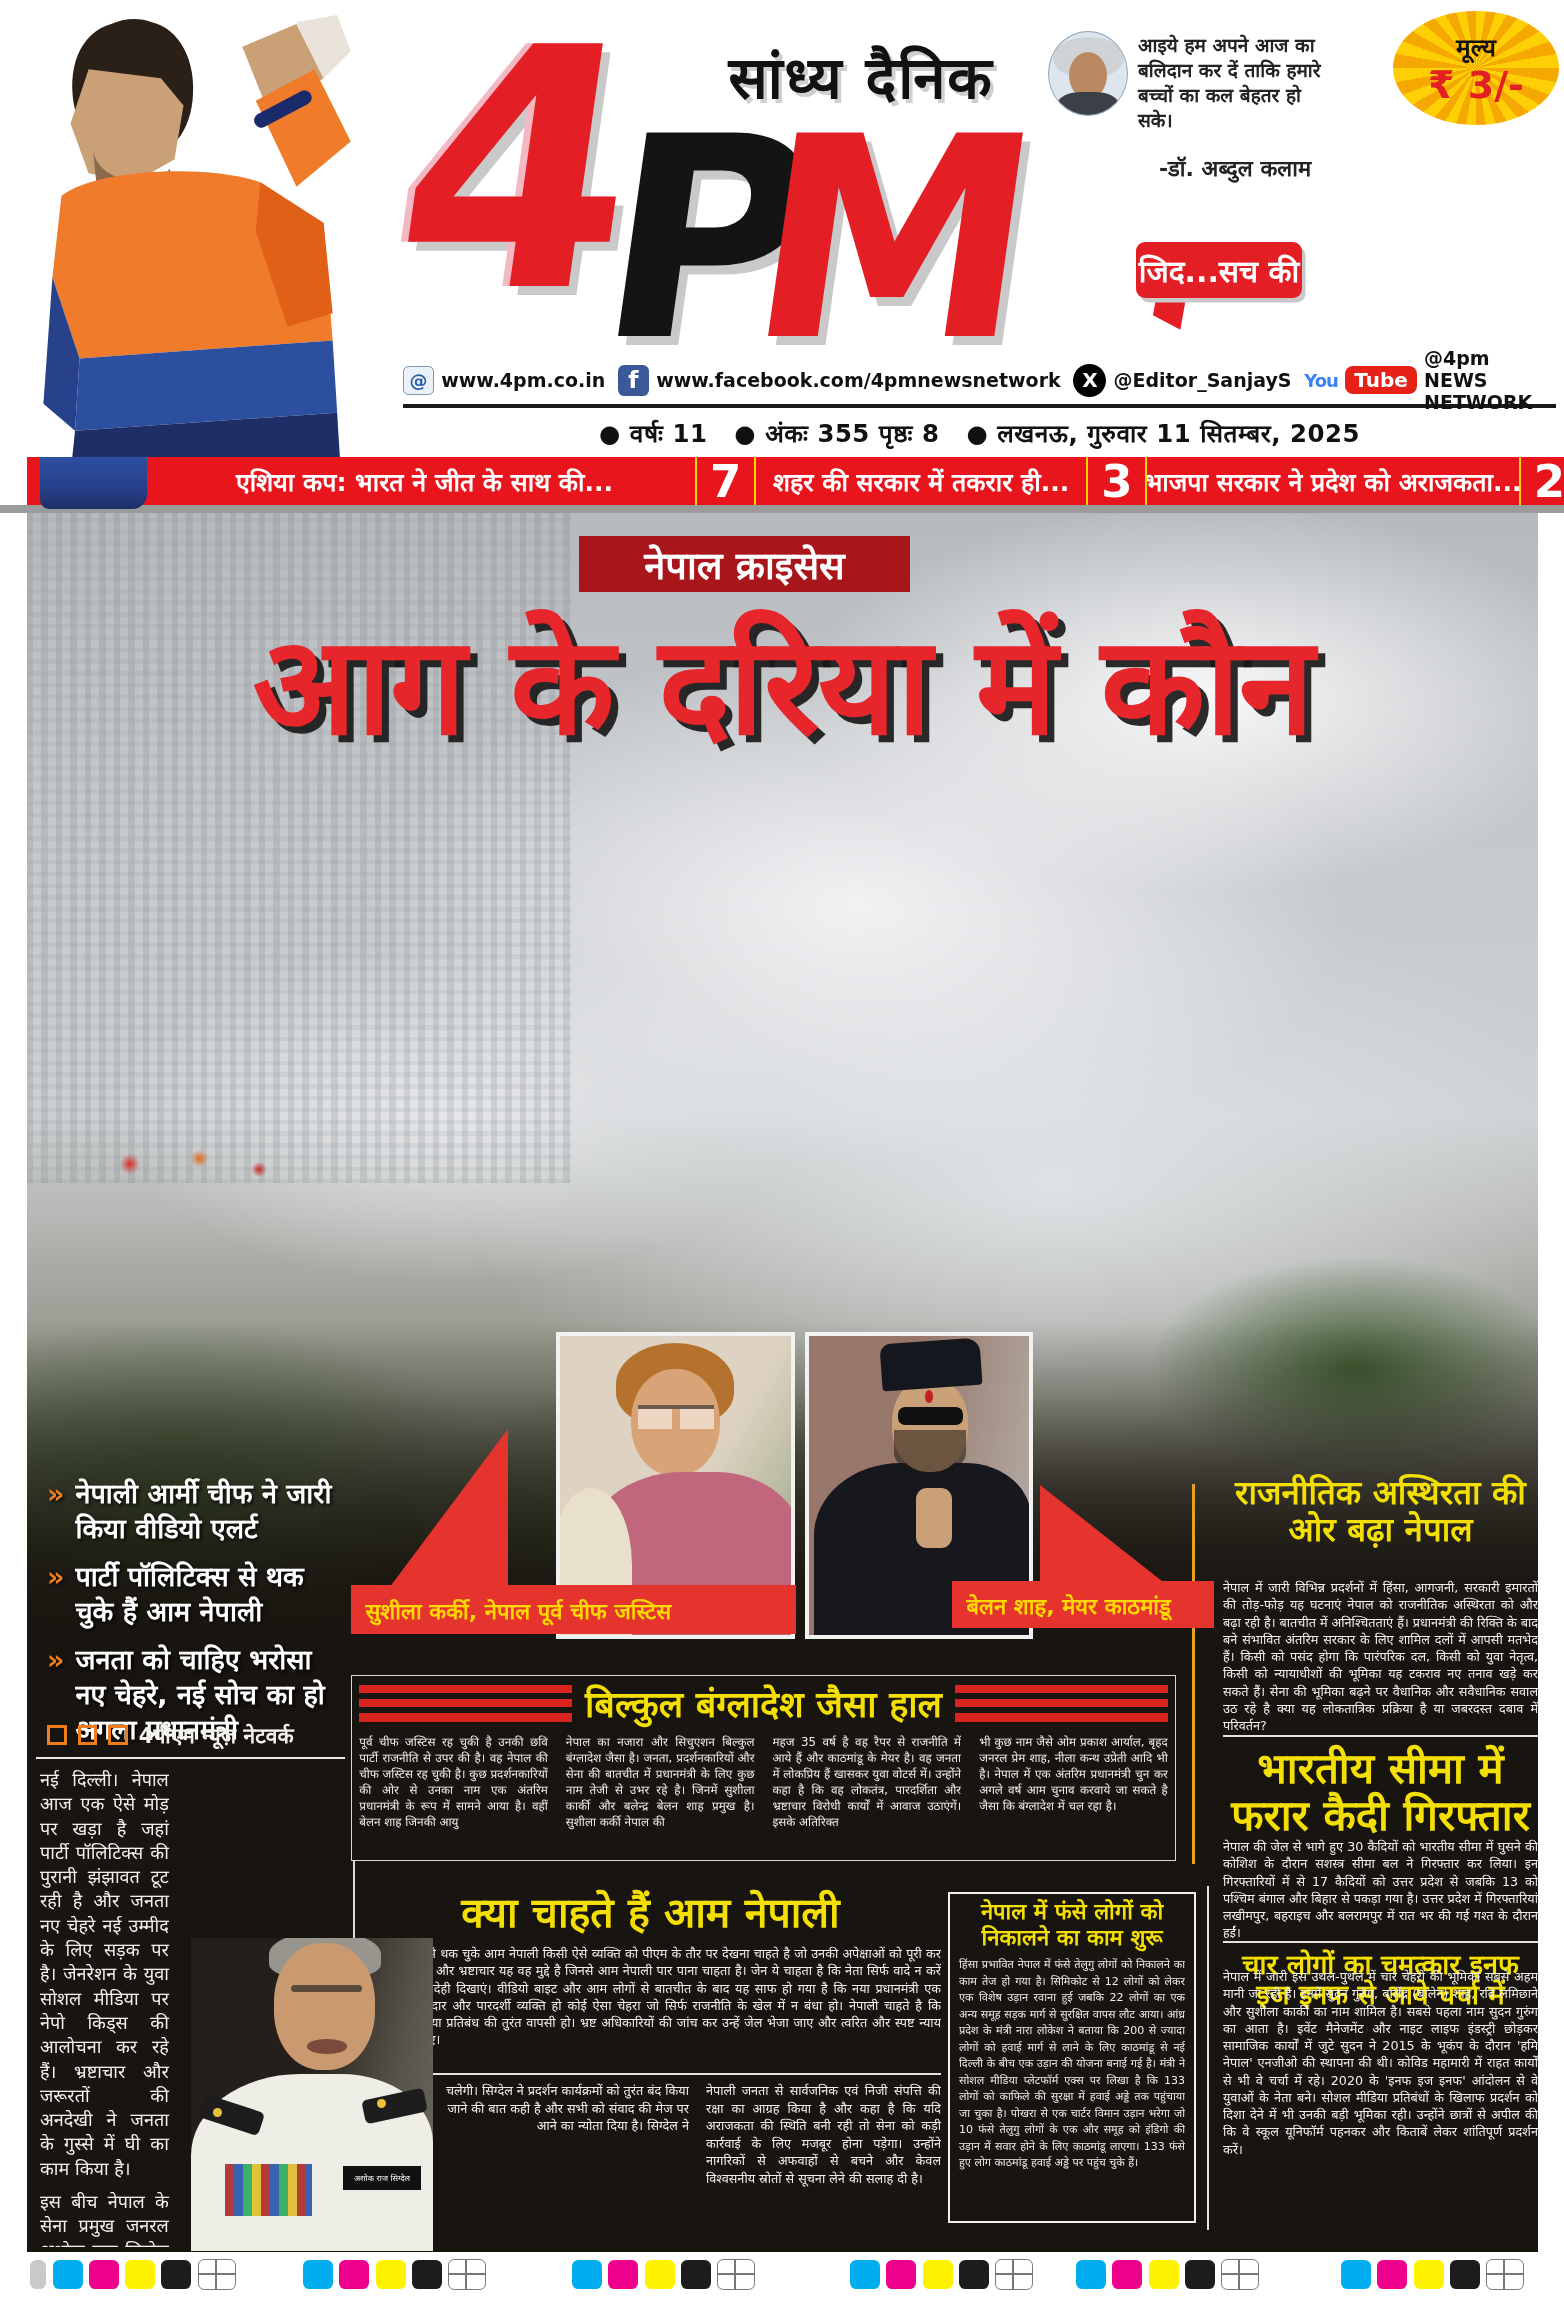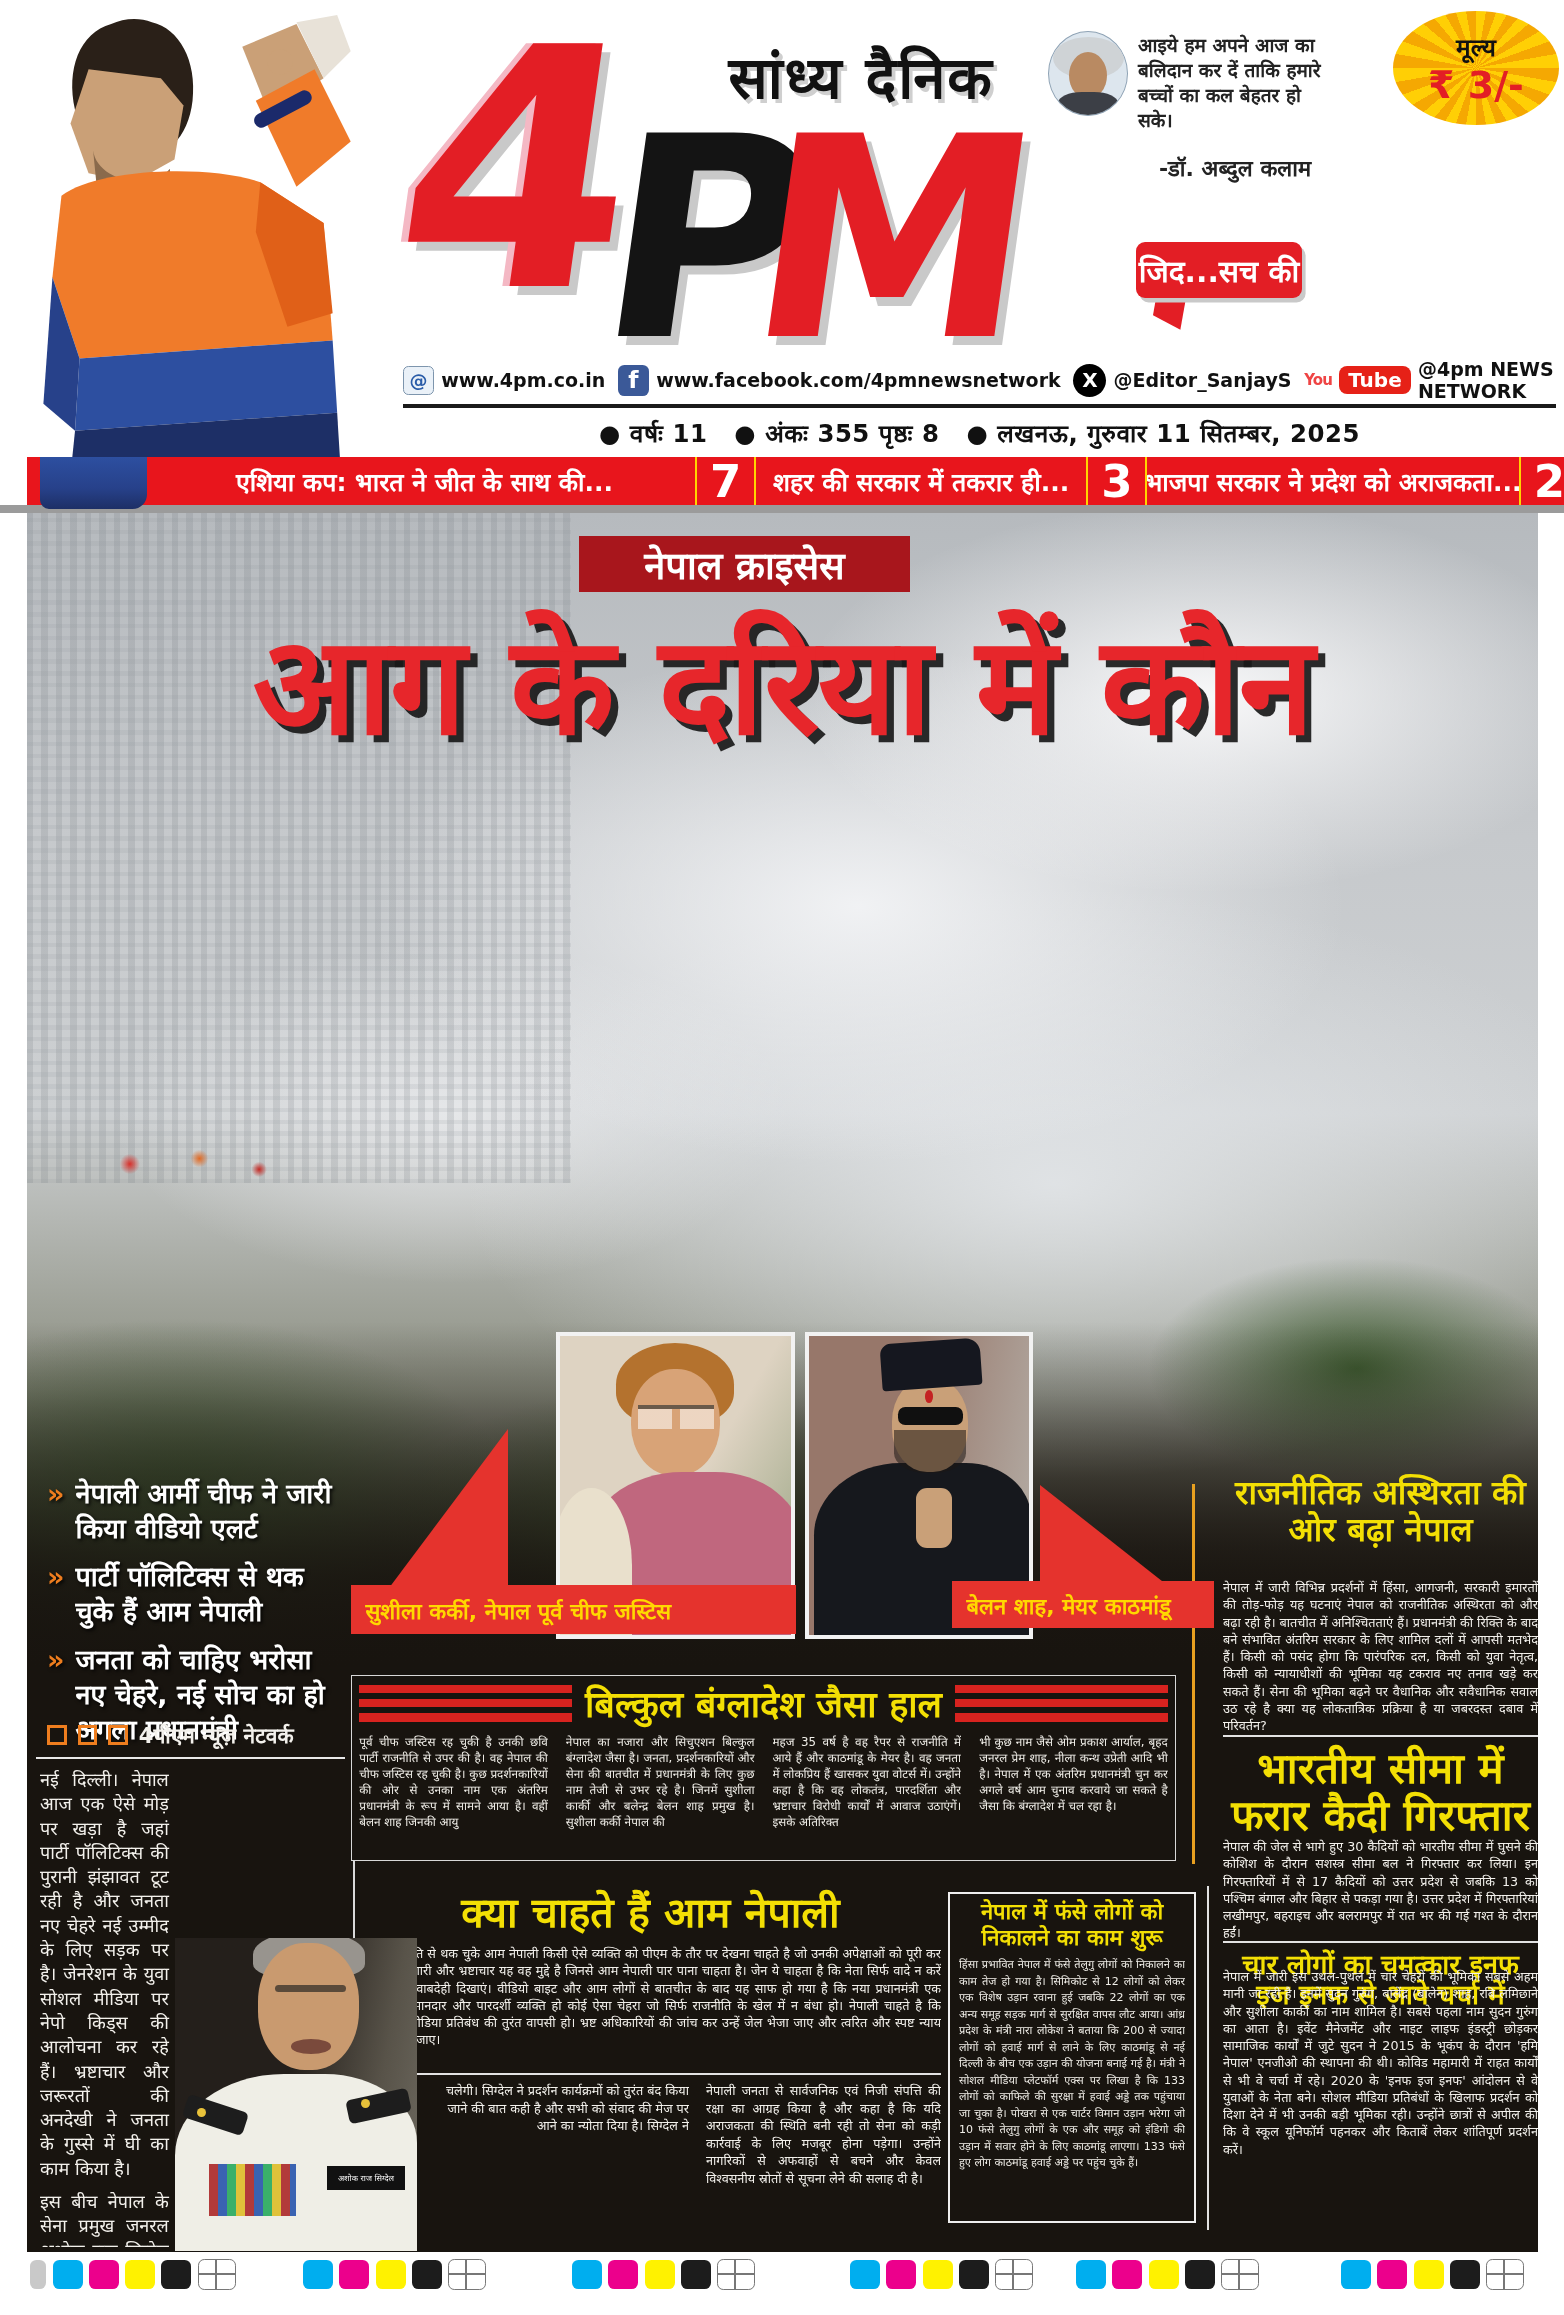--- a/index.html
+++ b/index.html
@@ -41,21 +41,21 @@
   .tagline-tail{left:1154px;top:291px;width:31px;height:31px;background:#e31e25;transform:rotate(28deg) skewX(18deg);z-index:3;}
 
   .social-bar{left:403px;top:360px;width:1153px;height:40px;display:flex;align-items:center;gap:12.7px;z-index:4;}
   .social-item{display:flex;align-items:center;gap:7.2px;font-size:19px;font-weight:bold;color:#111;}
   .ico-mail{display:inline-flex;width:29px;height:27px;border-radius:5.4px;background:#eaf1f8;border:1.8px solid #7d95ad;
             align-items:center;justify-content:center;color:#2a5ca8;font-size:18px;font-weight:bold;}
   .ico-fb{display:inline-flex;width:31px;height:31px;border-radius:6.3px;background:#3b5998;color:#fff;
           align-items:center;justify-content:center;font-size:23.5px;font-weight:bold;}
   .ico-x{display:inline-flex;width:33px;height:33px;border-radius:50%;background:#000;color:#fff;
          align-items:center;justify-content:center;font-size:20px;font-weight:bold;}
-  .yt-you{font-size:15px;font-weight:bold;color:#ef4444;letter-spacing:-0.9px;}
+  .yt-you{font-size:18px;font-weight:bold;color:#3b82f6;letter-spacing:-0.9px;}
   .yt-tube{display:inline-flex;background:#e62117;color:#fff;border-radius:8.1px;padding:1.8px 9px;
            font-size:20px;font-weight:bold;}
   .social-rule{left:403px;top:404px;width:1153px;height:3.6px;background:#1a1a1a;}
   .dateline{left:403px;top:416px;width:1153px;text-align:center;font-size:24.4px;font-weight:bold;color:#111;
             letter-spacing:0.5px;display:flex;justify-content:center;gap:27px;}
 
   
   .cricketer{left:25px;top:14.5px;width:364px;height:442px;z-index:6;}
   .cricketer-leg{left:40px;top:457px;width:107px;height:52px;z-index:6;
       background:linear-gradient(180deg,#2d4fa0 0%,#27418a 60%,#1d2f66 100%);border-radius:0 0 14.5px 9px;}
@@ -135,21 +135,21 @@
   .byline-row{left:47px;top:1721px;width:300px;display:flex;align-items:center;gap:11px;z-index:3;}
   .byline-sq{width:13.6px;height:13.6px;border:3.6px solid #ee7d1e;display:inline-block;}
   .byline-text{color:#f3f1ec;font-size:21px;font-weight:bold;}
   .left-hr{left:36px;top:1757px;width:309px;height:1.8px;background:#e8e8e8;z-index:3;}
   .left-col{left:40px;top:1768px;width:308px;height:479px;z-index:3;color:#f3f1ec;font-size:18px;line-height:1.35;
             overflow:hidden;}
   .left-col p{margin:0 0 9px 0;text-align:justify;}
   .left-col .photo-spacer{float:right;width:172px;height:317px;margin-top:168px;margin-left:7.2px;}
   .left-col-border{left:353px;top:1762px;width:1.8px;height:488px;background:#d9d9d9;z-index:3;}
 
-  .general-photo{left:175px;top:1938px;width:242px;height:313px;z-index:4;overflow:hidden;
+  .general-photo{left:191px;top:1938px;width:242px;height:313px;z-index:4;overflow:hidden;
      background:linear-gradient(100deg,#241f1b 0 46%,#585349 78%,#6e6a60 100%);}
   .gen-face{position:absolute;left:83px;top:5.4px;width:101px;height:127px;border-radius:46%;background:#c99a6f;}
   .gen-hair{position:absolute;left:78px;top:-7.2px;width:112px;height:47px;border-radius:50% 50% 30% 30%;background:#98948e;}
   .gen-brow{position:absolute;left:100px;top:47px;width:71px;height:7.2px;background:#5a4a3a;border-radius:3.6px;}
   .gen-mouth{position:absolute;left:116px;top:101px;width:40px;height:14.5px;border-radius:50%;background:#7a4a3c;}
   .gen-uniform{position:absolute;left:0px;top:136px;width:242px;height:181px;border-radius:45% 38% 0 0;background:#efeee6;}
   .gen-epaulette{position:absolute;width:63px;height:23.5px;background:#1d1d1d;border-radius:5.4px;}
   .gen-ep-l{left:9px;top:165px;transform:rotate(18deg);}
   .gen-ep-r{left:172px;top:156px;transform:rotate(-12deg);}
   .gen-star{position:absolute;width:9px;height:9px;border-radius:50%;background:#e8c23a;}

